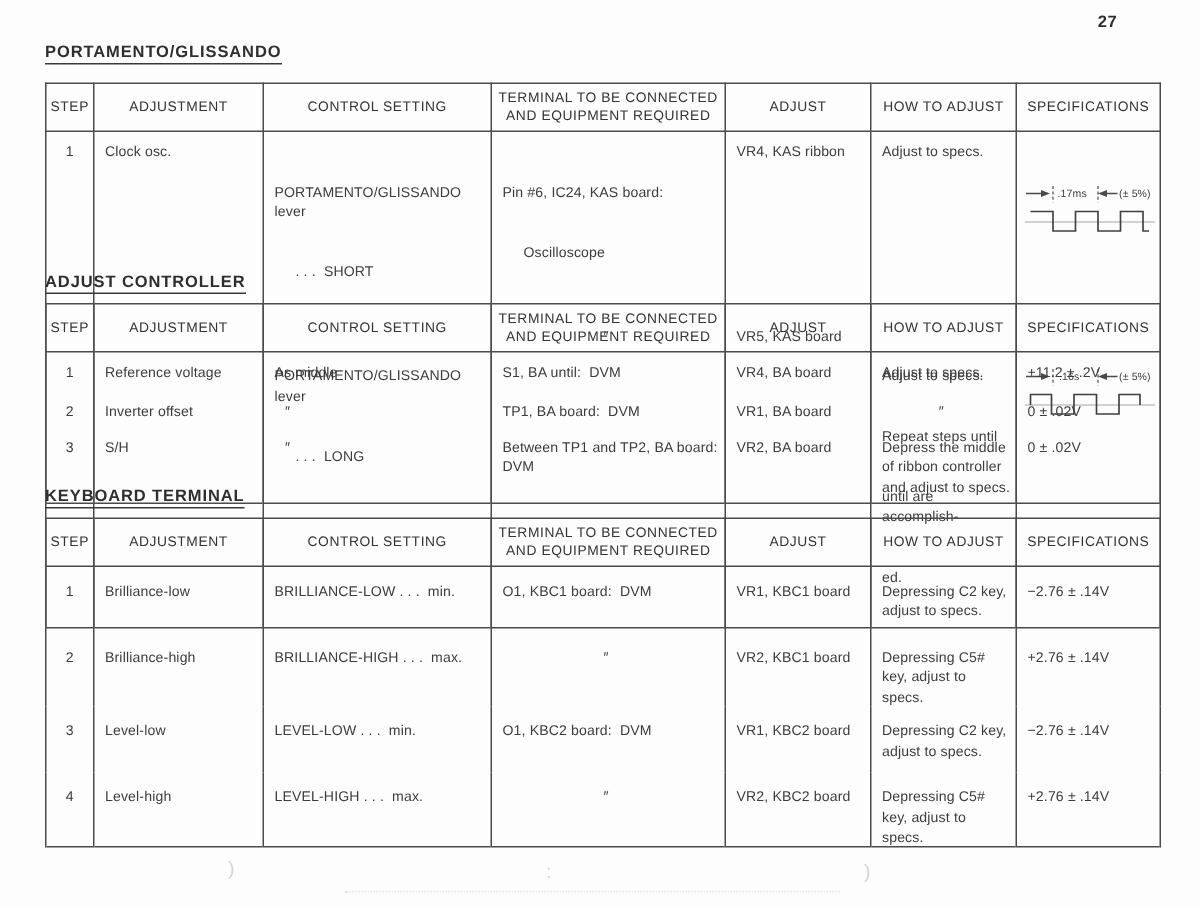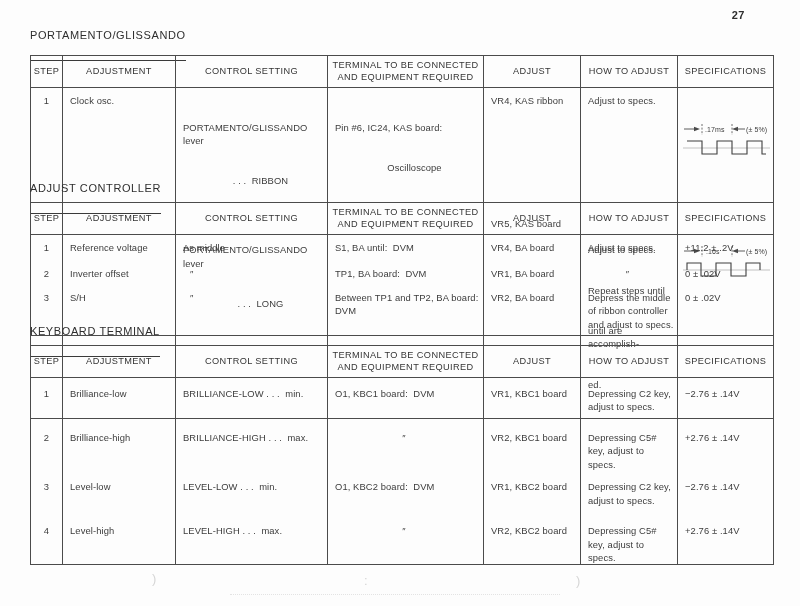--- a/index.html
+++ b/index.html
@@ -2,22 +2,22 @@
 <html><head>
 <meta charset="utf-8">
 <style>
   html,body{margin:0;padding:0;background:#ffffff;}
   .page{
     position:relative;width:800px;height:606px;background:#fdfdfd;overflow:hidden;
     font-family:"Liberation Sans","DejaVu Sans",sans-serif;color:#3c3c3c;
   }
   .pageno{position:absolute;top:9px;right:55px;font-size:11px;font-weight:bold;letter-spacing:.5px;color:#2e2e2e;}
   .section-title{
-    position:absolute;left:30px;font-size:11px;font-weight:normal;letter-spacing:.6px;color:#2e2e2e;
-    border-bottom:1.2px solid #3a3a3a;padding-bottom:19px;white-space:pre;
+    position:absolute;left:30px;font-size:11px;font-weight:bold;letter-spacing:.6px;color:#2e2e2e;
+    border-bottom:1.2px solid #3a3a3a;padding-bottom:1px;white-space:pre;
   }
   #st1{top:29px;} #st2{top:182px;} #st3{top:325px;}
 
   table.dtable{
     position:absolute;left:30px;width:743px;border-collapse:collapse;table-layout:fixed;
     border:1.2px solid #4b4b4b;background:transparent;
   }
   #table1{top:55px;} #table2{top:202px;} #table3{top:345px;}
 
   col.w0{width:32px;} col.w1{width:113px;} col.w2{width:152px;} col.w3{width:156px;}
@@ -29,21 +29,21 @@
     text-align:center;vertical-align:middle;padding:2px 1px;line-height:11.5px;
   }
   td{
     border-left:1px solid #4b4b4b;border-right:1px solid #4b4b4b;border-top:none;border-bottom:none;
     font-size:9.4px;vertical-align:top;padding:5px 3px 0 7px;line-height:13.4px;
     letter-spacing:.1px;white-space:pre-wrap;color:#3c3c3c;
   }
   .c-step{text-align:center;padding-left:0;padding-right:0;}
   .ditto{text-align:center;padding-left:0;}
   .ditto-left{padding-left:14px;}
-  .indent{padding-left:14px;text-align:center;}
+  .indent{padding-left:14px;}
   .u{text-underline-offset:2.5px;}
 
   #table1 tr.rA td{height:40px;padding-top:6px;}
   #table1 tr.rB td{height:52px;padding-top:2px;}
   #table1 td.c-spec{padding:3px 1px 0 3px;}
   #table2 tr.r0 td{height:23px;padding-top:6px;}
   #table2 tr.r1 td{height:21px;padding-top:3px;}
   #table2 tr.r2 td{height:44px;padding-top:3px;}
   #table3 td{padding-top:9px;}
   #table3 tr td{height:35px;}
@@ -88,21 +88,21 @@
         <th>HOW TO ADJUST</th>
         <th>SPECIFICATIONS</th>
       </tr>
     </thead>
     <tbody>
       <tr class="rA">
         <td class="c-step">1</td>
         <td>Clock osc.</td>
         <td>
           <div>PORTAMENTO/GLISSANDO lever</div>
-          <div class="indent">. . .  RIBBON</div>
+          <div class="indent">. . .  SHORT</div>
         </td>
         <td>
           <div>Pin #6, IC24, KAS board:</div>
           <div class="indent">Oscilloscope</div>
         </td>
         <td>VR4, KAS ribbon</td>
         <td>Adjust to specs.</td>
         <td class="c-spec">
           <svg class="wave" viewBox="0 0 88 38" width="88" height="38">
             <line class="wl" x1="1" y1="8" x2="11" y2="8"></line>

